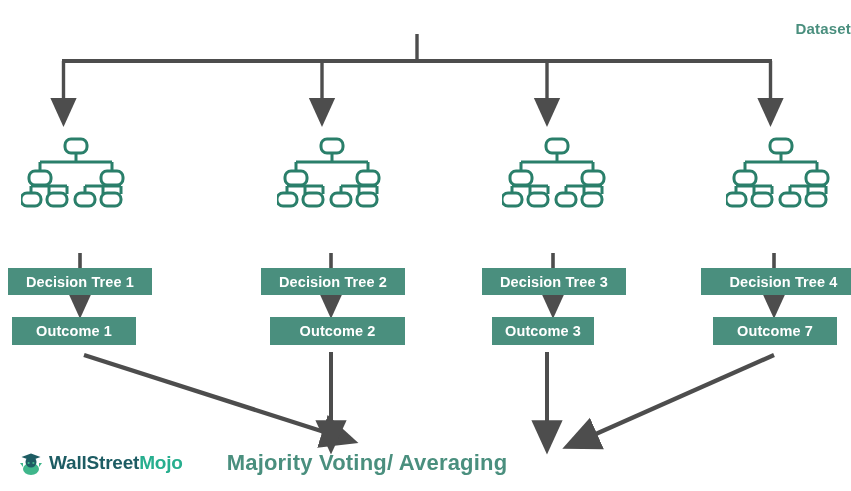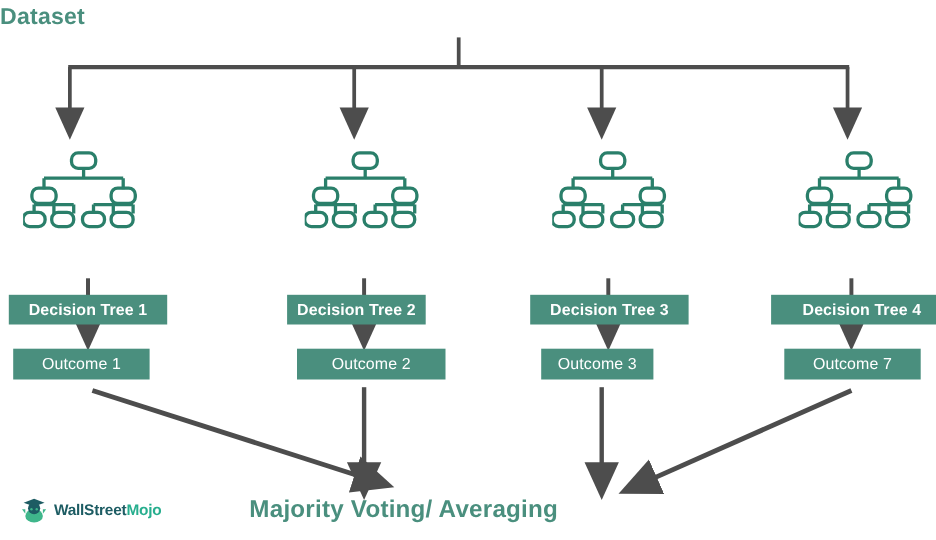--- a/index.html
+++ b/index.html
@@ -19,24 +19,24 @@
     position: absolute;
     left: 0;
     top: 0;
     width: 851px;
     height: 491px;
     pointer-events: none;
   }
   .title-dataset {
     position: absolute;
     left: 0;
-    top: 4px;
+    top: 20px;
     width: 851px;
-    text-align: left;
-    font-size: 21px;
+    text-align: right;
+    font-size: 15px;
     font-weight: bold;
     color: #4a8f7e;
     letter-spacing: 0.2px;
   }
   .title-vote {
     position: absolute;
     left: 0;
     top: 450px;
     width: 734px;
     text-align: center;
@@ -60,37 +60,37 @@
     justify-content: center;
     height: 27px;
     letter-spacing: 0.1px;
     margin-top: 44px;
   }
   .outcome-box {
     position: absolute;
     background: #4a8f7e;
     color: #ffffff;
     font-size: 14.5px;
-    font-weight: normal;
+    font-weight: bold;
     display: flex;
     align-items: center;
     justify-content: center;
     height: 28px;
     letter-spacing: 0.1px;
   }
   .logo {
     position: absolute;
     left: 18px;
     top: 450px;
     display: flex;
     align-items: center;
     gap: 5px;
   }
   .logo-text {
-    font-size: 14px;
+    font-size: 19px;
     font-weight: bold;
     letter-spacing: -0.2px;
   }
   .logo-wall { color: #1d5c63; }
   .logo-mojo { color: #27ae8e; }
 </style>
 </head>
 <body>
 
 <div id="canvas">
@@ -170,21 +170,21 @@
       <rect x="8" y="43" width="22" height="14" rx="6"></rect>
       <rect x="80" y="43" width="22" height="14" rx="6"></rect>
       <rect x="0" y="65" width="20" height="13" rx="6"></rect>
       <rect x="26" y="65" width="20" height="13" rx="6"></rect>
       <rect x="54" y="65" width="20" height="13" rx="6"></rect>
       <rect x="80" y="65" width="20" height="13" rx="6"></rect>
     </g>
   </svg>
 
   <div class="label-box" style="left:8px; top:224px; width:144px;">Decision Tree 1</div>
-  <div class="label-box" style="left:261px; top:224px; width:126px;">Decision Tree 2</div>
+  <div class="label-box" style="left:261px; top:224px; width:144px;">Decision Tree 2</div>
   <div class="label-box" style="left:482px; top:224px; width:144px;">Decision Tree 3</div>
   <div class="label-box" style="left:701px; top:224px; width:165px;">Decision Tree 4</div>
 
   <div class="outcome-box" style="left:12px; top:317px; width:124px;">Outcome 1</div>
   <div class="outcome-box" style="left:270px; top:317px; width:135px;">Outcome 2</div>
   <div class="outcome-box" style="left:492px; top:317px; width:102px;">Outcome 3</div>
   <div class="outcome-box" style="left:713px; top:317px; width:124px;">Outcome 7</div>
 
   <div class="title-vote">Majority Voting/ Averaging</div>
 

